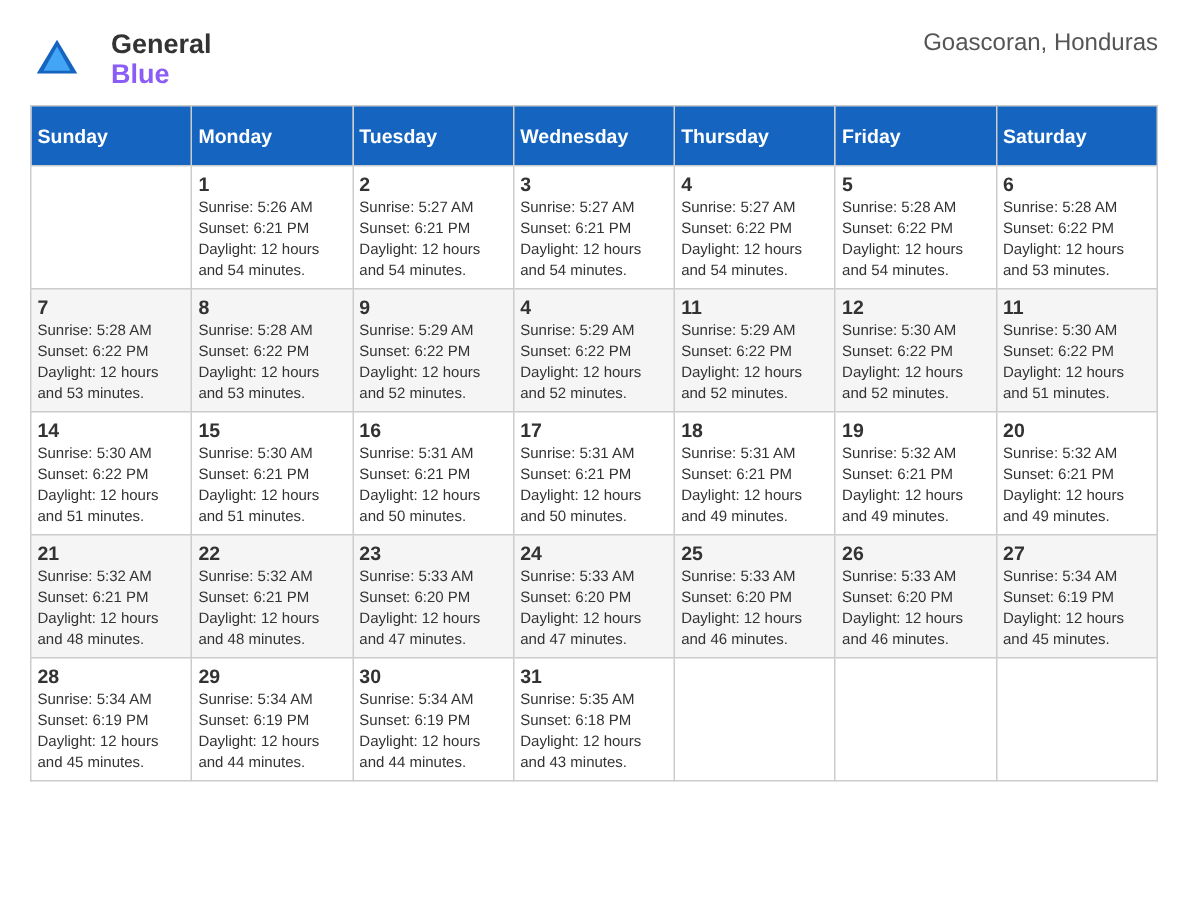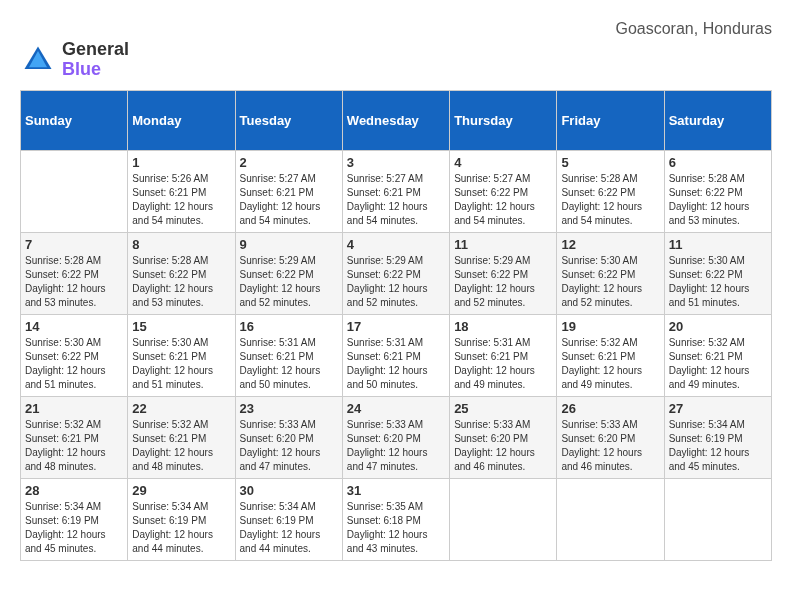--- a/index.html
+++ b/index.html
@@ -12,22 +12,21 @@
     }
     .header-area {
       display: flex;
       justify-content: space-between;
       align-items: flex-start;
       margin-bottom: 10px;
     }
     .logo {
       display: flex;
       align-items: center;
-      gap: 6px;
-      margin-top: 20px;
+      gap: 18px;
     }
     .logo-text {
       font-size: 18px;
       font-weight: bold;
       line-height: 1.1;
     }
     .logo-general { color: #333; }
     .logo-blue { color: #8b5cf6; }
     .logo-icon {
       width: 36px;
@@ -47,21 +46,21 @@
       margin-left: 40px;
     }
     table {
       width: 100%;
       border-collapse: collapse;
       font-size: 11px;
     }
     thead tr th {
       background-color: #1565c0;
       color: white;
-      padding: 22px 4px;
+      padding: 12px 4px;
       text-align: left;
       font-size: 13px;
       font-weight: bold;
       border: 1px solid #ccc;
     }
     tbody tr td {
       border: 1px solid #ccc;
       vertical-align: top;
       padding: 4px;
       width: calc(100% / 7);

